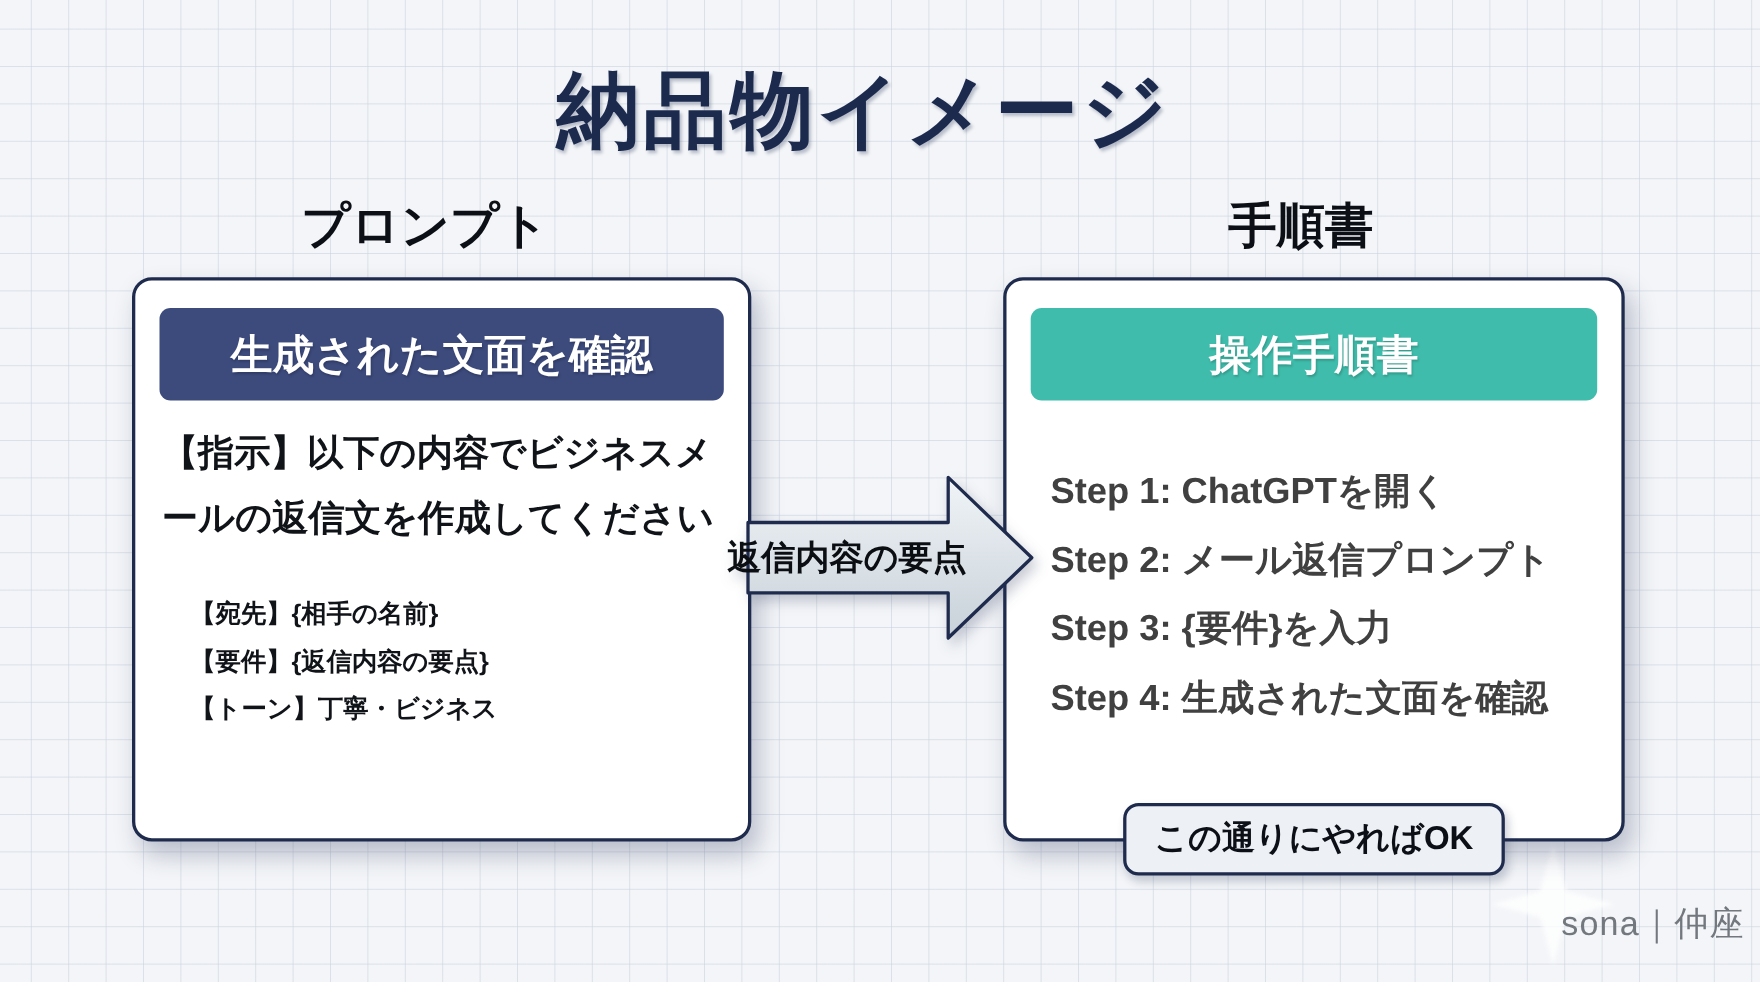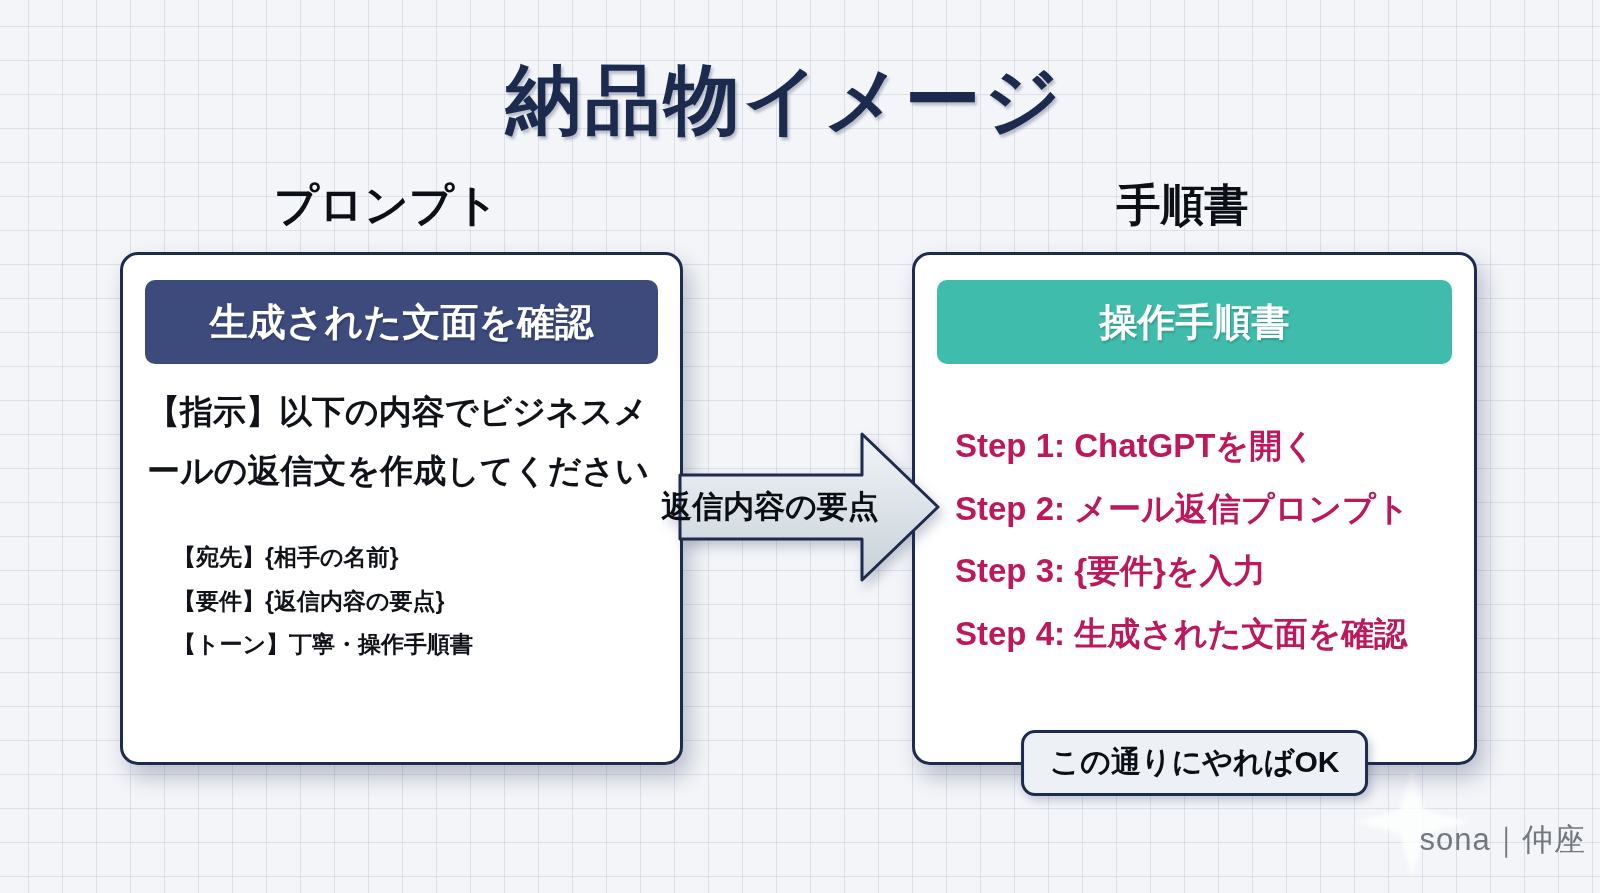--- a/index.html
+++ b/index.html
@@ -95,21 +95,21 @@
     line-height: 1.88;
     white-space: nowrap;
     margin-left: 26px;
   }
 
   .steps {
     position: absolute;
     left: 40px;
     right: 10px;
     top: 174px;
-    color: #be185d;
+    color: #404040;
     font-weight: 700;
   }
   .step {
     font-size: 33px;
     line-height: 1.05;
     margin-bottom: 28px;
     white-space: nowrap;
   }
 
   .badge {
@@ -185,21 +185,21 @@
 
   <div class="section-label manual">手順書</div>
   <div class="section-label prompt">プロンプト</div>
 
   <div class="card prompt">
     <div class="card-header">生成された文面を確認</div>
     <div class="prompt-body">
       <div class="instruction">【指示】以下の内容でビジネスメールの返信文を作成してください</div>
       <div class="field">【宛先】{相手の名前}</div>
       <div class="field">【要件】{返信内容の要点}</div>
-      <div class="field">【トーン】丁寧・操作手順書</div>
+      <div class="field">【トーン】丁寧・ビジネス</div>
     </div>
   </div>
 
   <div class="card manual">
     <div class="card-header">操作手順書</div>
     <div class="steps">
       <div class="step">Step 1: ChatGPTを開く</div>
       <div class="step">Step 2: メール返信プロンプト</div>
       <div class="step">Step 3: {要件}を入力</div>
       <div class="step">Step 4: 生成された文面を確認</div>

